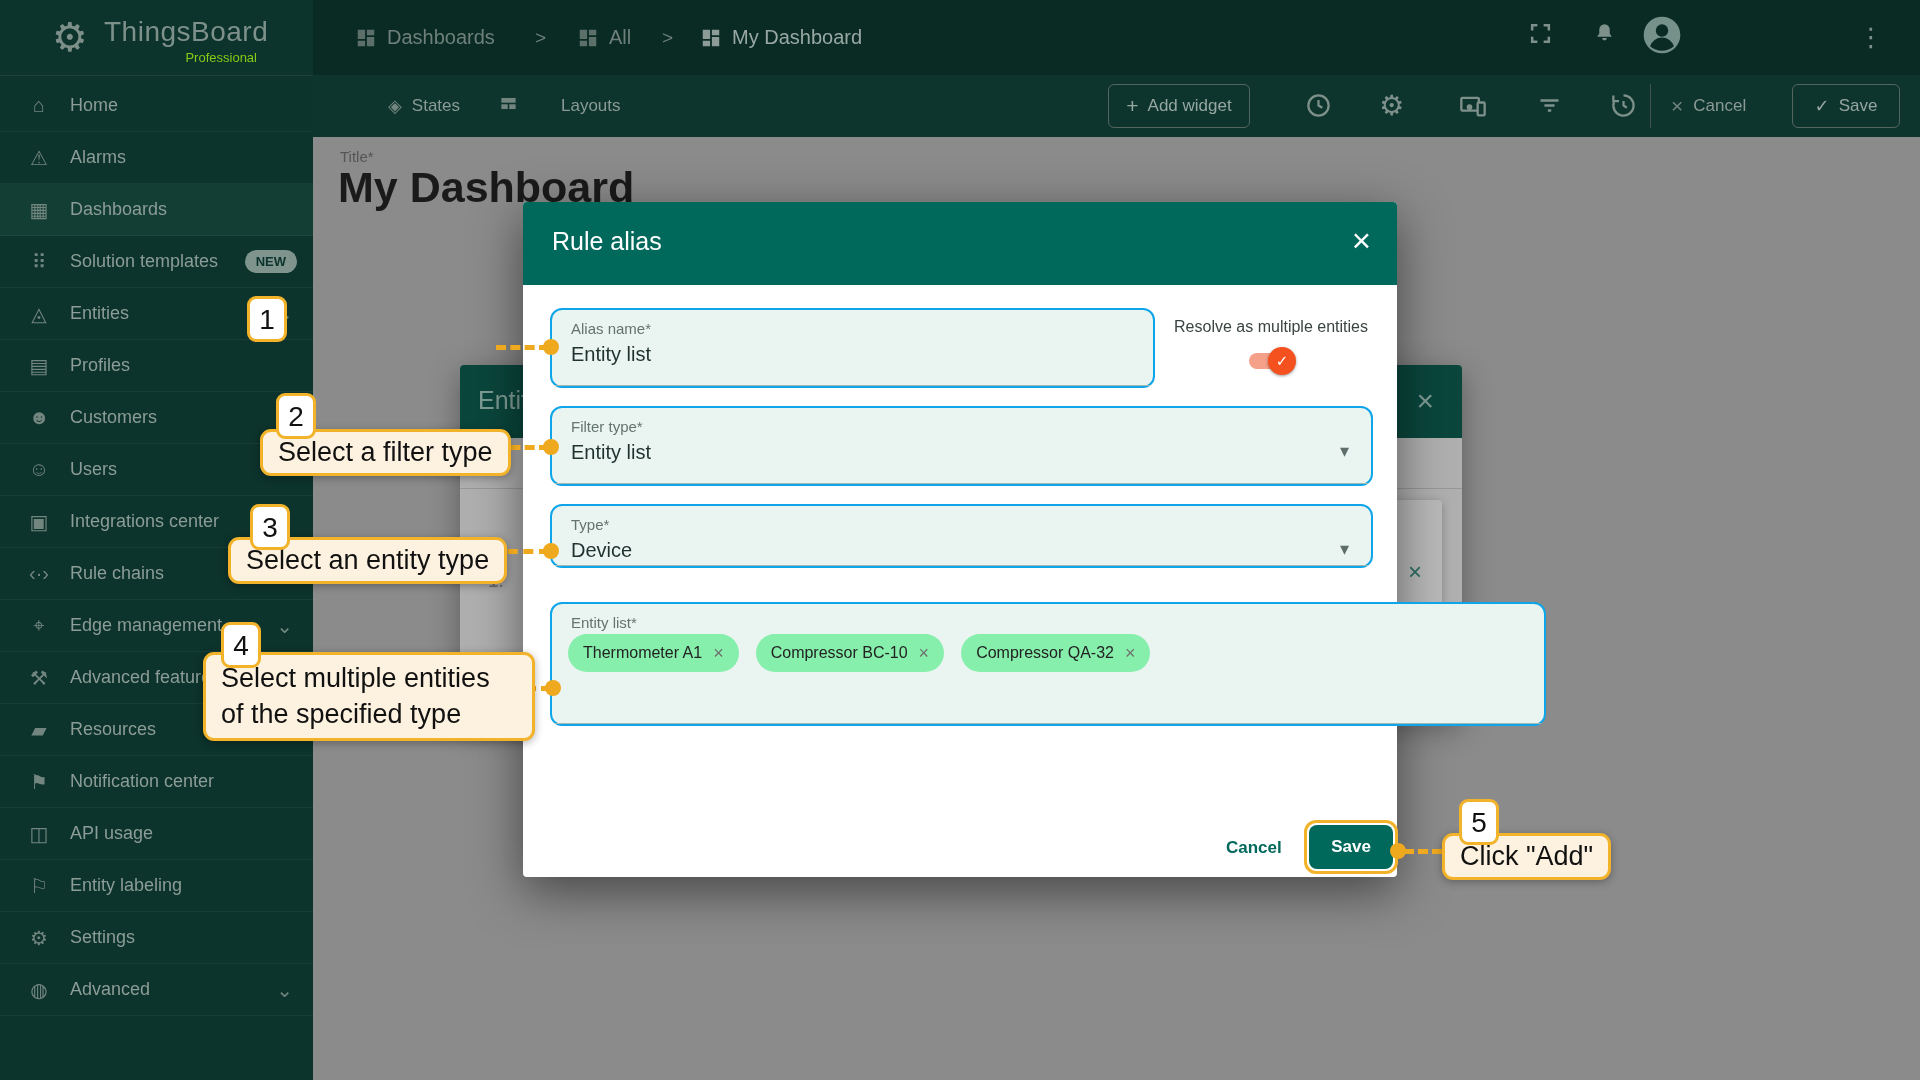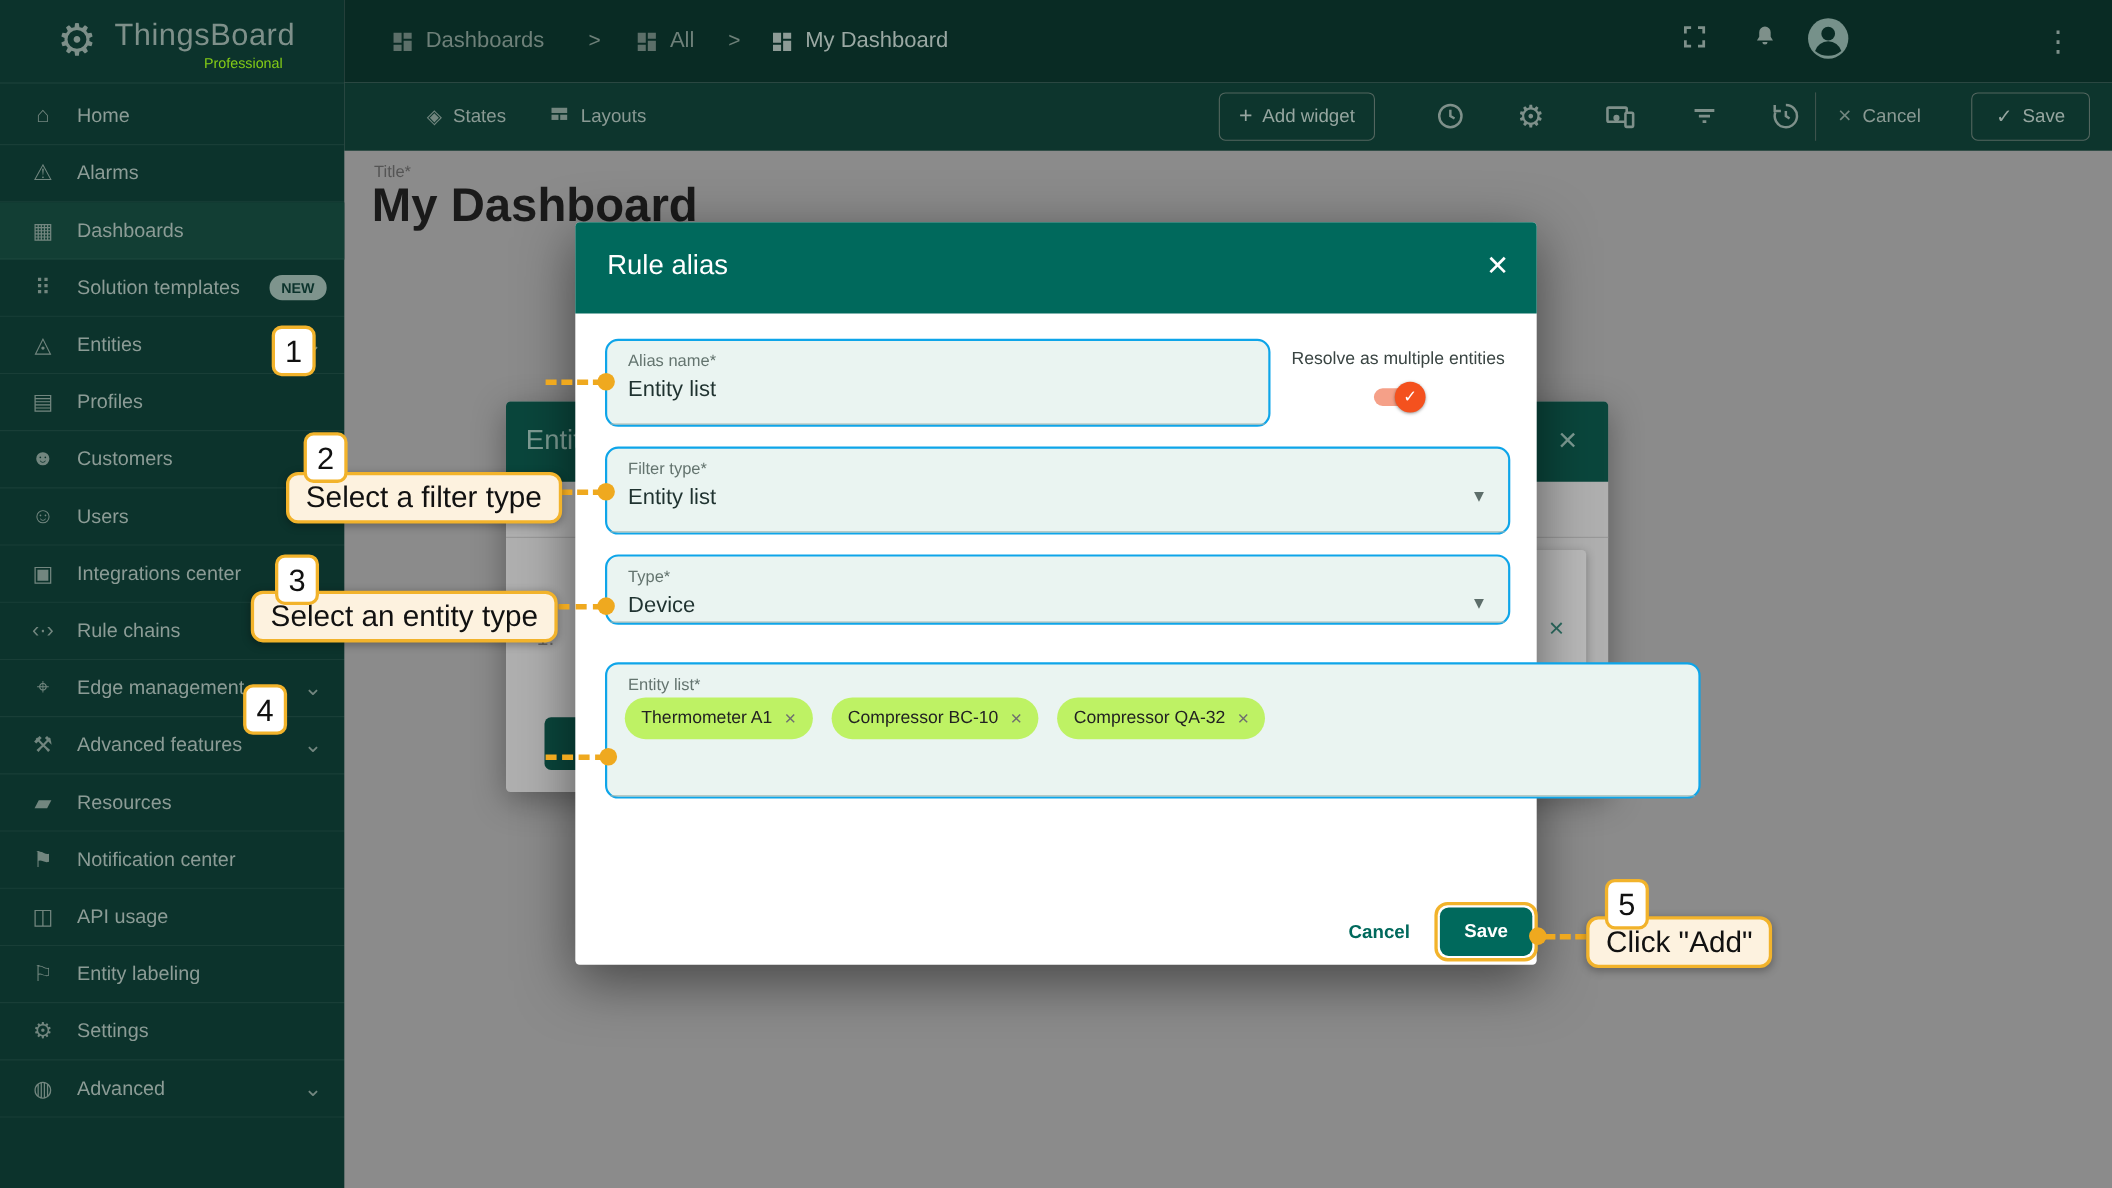--- a/index.html
+++ b/index.html
@@ -71,21 +71,21 @@
   .caret{position:absolute;right:22px;top:32px;color:#5E6E6B;font-size:18px;}
 
   .resolve{position:absolute;left:642px;top:116px;width:212px;text-align:center;}
   .resolve-lb{font-size:16px;color:#3A4543;}
   .toggle{position:relative;width:44px;height:18px;margin:16px auto 0;cursor:pointer;}
   .tg-track{position:absolute;left:0;top:1px;width:44px;height:16px;border-radius:8px;background:#F5A088;}
   .tg-thumb{position:absolute;right:-3px;top:-5px;width:28px;height:28px;border-radius:50%;background:#F4511E;
             color:#fff;font-size:15px;line-height:28px;text-align:center;box-shadow:0 1px 3px rgba(0,0,0,.4);}
 
   .chips{position:absolute;left:16px;top:30px;right:10px;display:flex;}
-  .chip{display:inline-flex;align-items:center;height:38px;background:#bef264;border-radius:19px;
+  .chip{display:inline-flex;align-items:center;height:38px;background:#86efac;border-radius:19px;
         padding:0 15px;margin-right:17px;font-size:16px;color:#222;white-space:nowrap;}
   .chip .x{margin-left:11px;color:#6F6F6F;font-size:18px;cursor:pointer;}
 
   .m-cancel{position:absolute;left:703px;top:636px;color:#00695C;font-size:17px;font-weight:600;cursor:pointer;}
   .m-save-ring{position:absolute;left:781px;top:618px;border:3px solid #F2B32B;border-radius:12px;padding:2px;}
   .m-save{width:84px;height:44px;background:#00695C;border-radius:8px;color:#fff;font-size:17px;font-weight:600;
           display:flex;align-items:center;justify-content:center;cursor:pointer;}
 
   
   .dash{position:absolute;border-top:5px dashed #EFA91F;z-index:15;}
@@ -230,21 +230,21 @@
     </span>
 
     <span class="kebab">⋮</span>
   </header>
 
   <div class="toolbar">
     <div class="tb-item" style="left:75px;">
       <span class="gl">◈</span>
       <span>States</span>
     </div>
-    <div class="tb-item" style="left:186px;">
+    <div class="tb-item" style="left:186px;gap:33px;">
       <span class="gl">
         <svg width="19" height="19" viewBox="0 0 24 24" fill="#72867F">
             <rect x="3" y="5" width="18" height="6"></rect>
             <rect x="3" y="13" width="8" height="6"></rect>
             <rect x="13" y="13" width="8" height="6"></rect>
           </svg>
       </span>
       <span>Layouts</span>
     </div>
 
@@ -382,17 +382,18 @@
 
   <div class="badge" style="left:247px;top:296px;">1</div>
 
   <div class="badge" style="left:276px;top:393px;">2</div>
   <div class="callout" style="left:260px;top:429px;">Select a filter type</div>
 
   <div class="badge" style="left:250px;top:504px;">3</div>
   <div class="callout" style="left:228px;top:537px;">Select an entity type</div>
 
   <div class="badge" style="left:221px;top:622px;">4</div>
+  <div class="callout wrap" style="left:203px;top:652px;">Select multiple entities of the specified type</div>
 
   <div class="badge" style="left:1459px;top:799px;">5</div>
   <div class="callout" style="left:1442px;top:833px;">Click "Add"</div>
 
 </div>
 
 </body></html>

